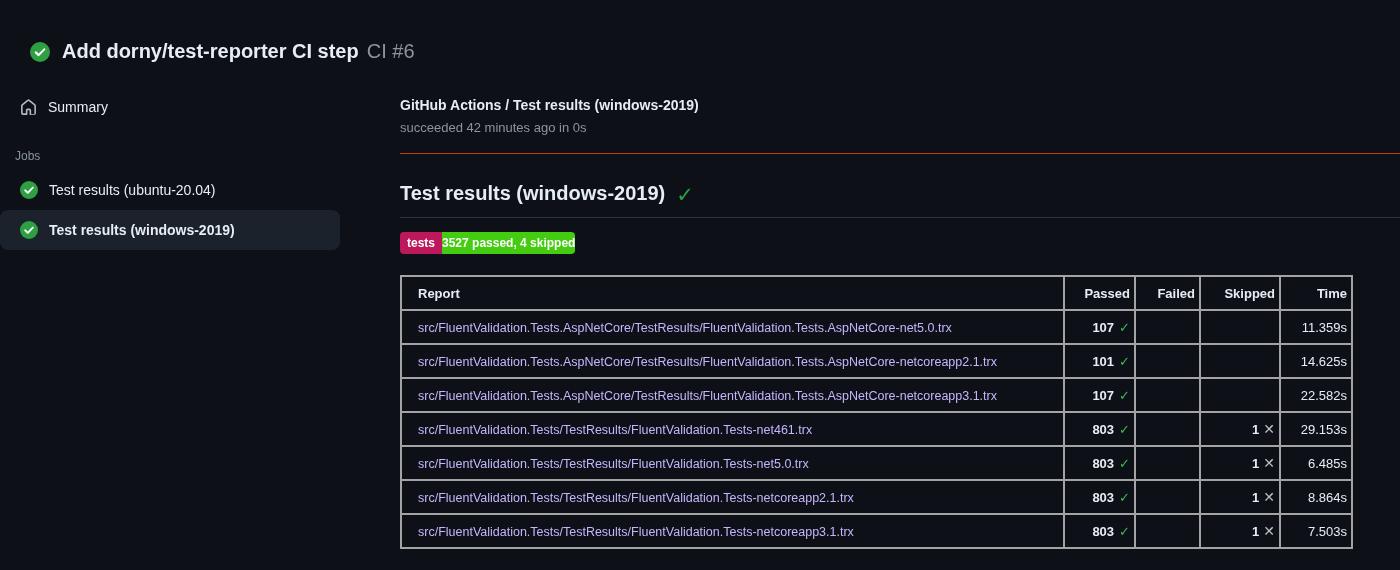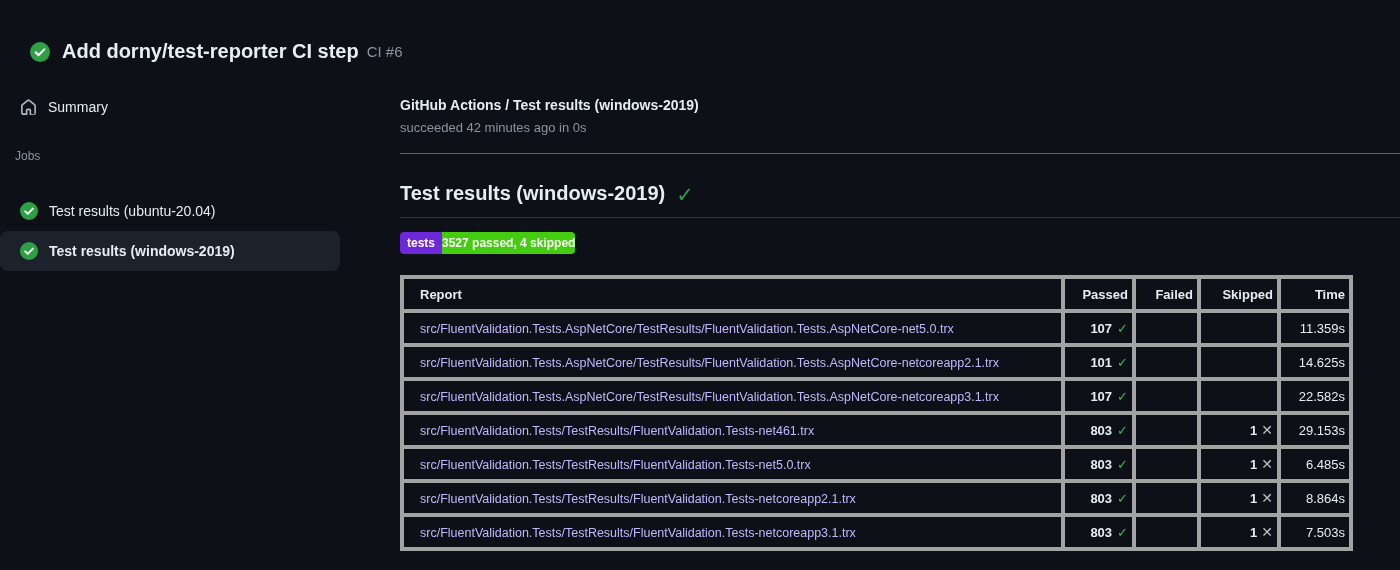--- a/index.html
+++ b/index.html
@@ -16,33 +16,33 @@
     padding: 28px 0 0 30px; height: 75px;
   }
   .status-circle {
     width: 20px; height: 20px; flex: 0 0 20px;
   }
   .run-header .title {
     margin-left: 12px; font-size: 20px; font-weight: 700; color: #e6edf3;
     white-space: nowrap;
   }
   .run-header .run-number {
-    margin-left: 8px; font-size: 15px; font-weight: 400; color: #8b949e;
+    margin-left: 8px; font-size: 20px; font-weight: 400; color: #8b949e;
   }
   
   .layout { display: flex; }
   .sidebar { width: 400px; flex: 0 0 400px; padding: 16px 0 0 0; }
   .summary-row {
     display: flex; align-items: center; height: 32px; padding-left: 20px;
     cursor: pointer;
   }
   .summary-row .home-ic { width: 17px; height: 17px; color: #b1bac4; }
   .summary-row .lbl { margin-left: 11px; font-size: 14px; color: #e6edf3; }
   .jobs-label {
-    margin: 26px 0 28px 15px; font-size: 12px; color: #8b949e;
+    margin: 26px 0 7px 15px; font-size: 12px; color: #8b949e;
   }
   .job-item {
     display: flex; align-items: center; height: 40px; width: 340px;
     padding-left: 20px; border-radius: 8px; cursor: pointer;
   }
   .job-item.selected { background: #1c222b; }
   .job-item.selected .job-lbl { font-weight: 700; }
   .job-item .check-circle { width: 18px; height: 18px; flex: 0 0 18px; }
   .job-item .job-lbl { margin-left: 11px; font-size: 14px; color: #e6edf3; white-space: nowrap; }
   
@@ -52,30 +52,30 @@
   .job-head .job-status { margin-top: 7px; font-size: 13px; color: #8b949e; }
   .section-head {
     display: flex; align-items: center; gap: 11px;
     padding: 28px 0 12px 0; border-bottom: 1px solid #2d3440;
   }
   .section-head h2 { font-size: 20px; font-weight: 700; color: #e6edf3; }
   .big-check { color: #2ea043; font-size: 21px; font-weight: 700; line-height: 1; padding-top: 2px; }
   
   .badge { display: inline-flex; margin-top: 14px; font-size: 12px; font-weight: 600;
            border-radius: 4px; overflow: hidden; height: 22px; line-height: 22px; cursor: pointer; }
-  .badge .b-label { background: #6d28d9; color: #ffffff; padding: 0 7px; }
+  .badge .b-label { background: #be185d; color: #ffffff; padding: 0 7px; }
   .badge .b-value { background: #44cc11; color: #ffffff; padding: 0 0; }
   
   table.report {
     margin-top: 21px; width: 953px;
     border-collapse: collapse; table-layout: fixed;
     background: #0d1117;
   }
   table.report th, table.report td {
-    border: 4px solid #a3a3a3; height: 34px; font-size: 13px;
+    border: 2px solid #a3a3a3; height: 34px; font-size: 13px;
     overflow: hidden; white-space: nowrap;
   }
   table.report th { color: #e6edf3; font-weight: 700; }
   th.col-report, td.col-report { text-align: left; padding-left: 16px; padding-right: 10px; }
   th.col-num, td.col-num, th.col-time, td.col-time { text-align: right; padding-right: 4px; }
   td.col-report a { color: #c4b5fd; text-decoration: none; font-size: 12.5px; }
   .pass-check { color: #3fb950; font-weight: 700; font-size: 13px; margin-left: 5px; }
   .skip-cross { color: #b9c0c8; font-size: 14px; margin-left: 4px; }
   td .cell-num { color: #e6edf3; font-weight: bold; }
   td.col-time { color: #e6edf3; }

